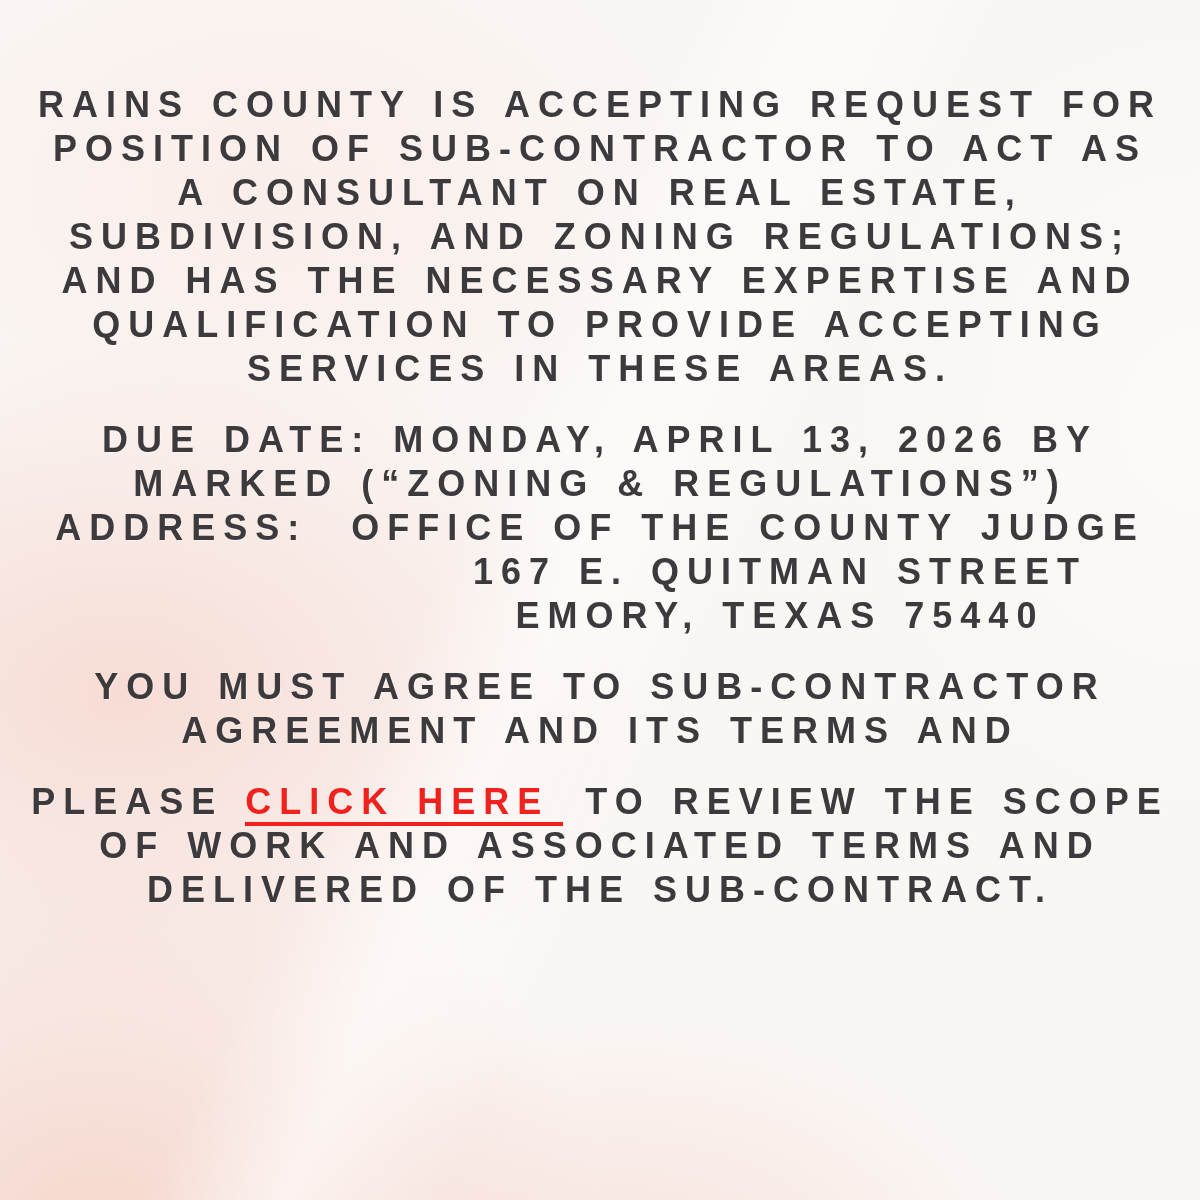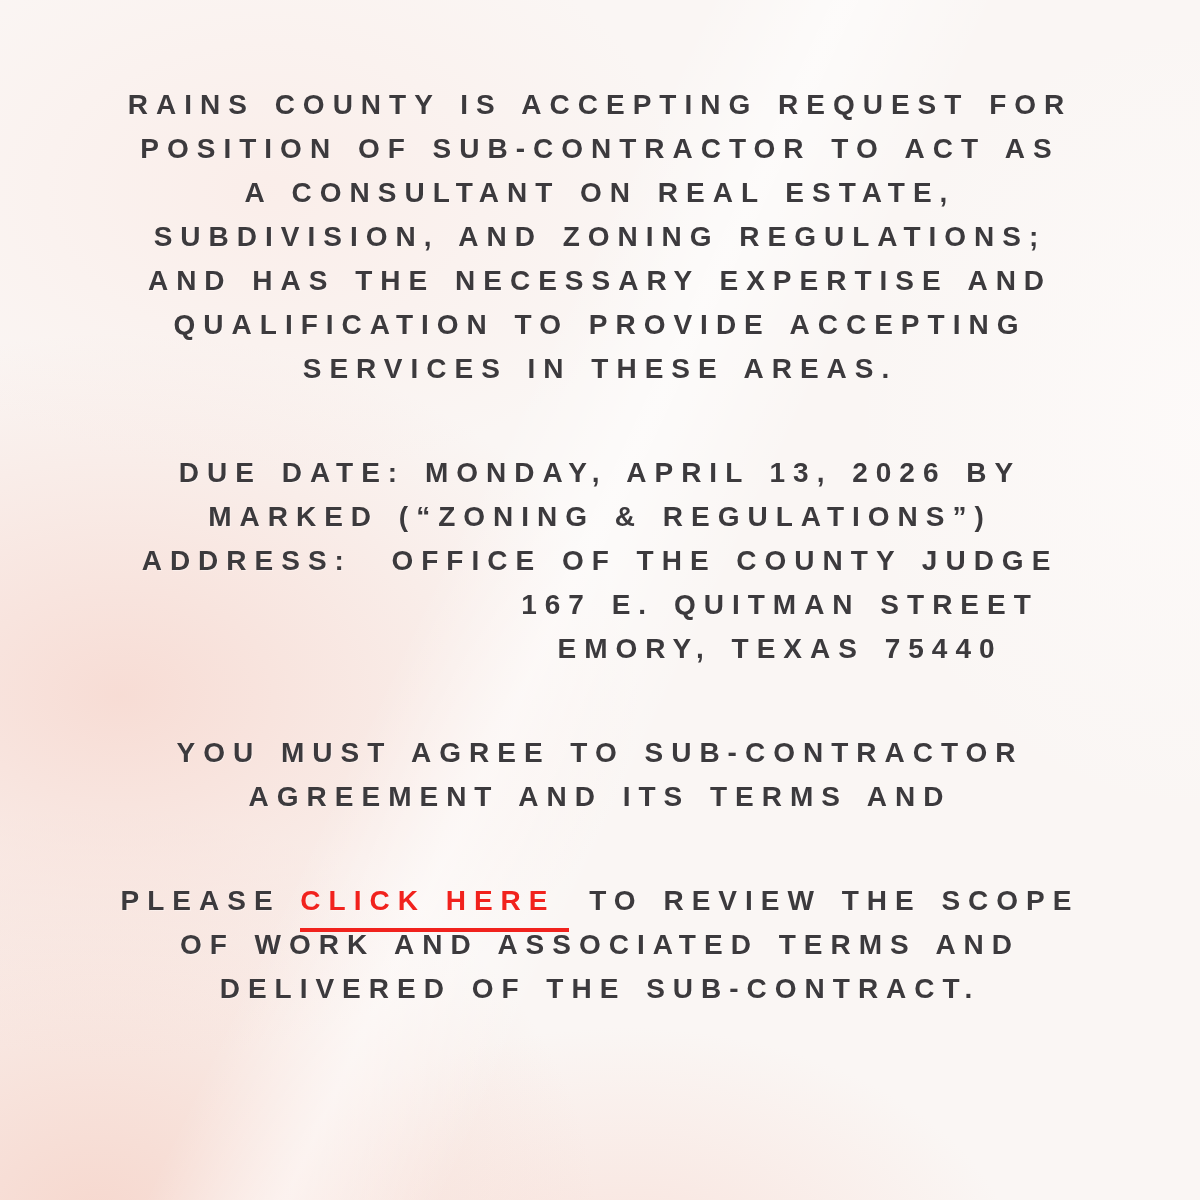--- a/index.html
+++ b/index.html
@@ -23,34 +23,34 @@
       radial-gradient(ellipse 58% 48% at 8% 102%, rgba(246,214,204,0.95), rgba(246,214,204,0) 72%),
       radial-gradient(ellipse 48% 32% at 52% 108%, rgba(248,221,213,0.85), rgba(248,221,213,0) 70%);
   }
   .content {
     position: absolute;
     inset: 0;
     padding-top: 83px;
     text-align: center;
     color: #3c3a3d;
     font-weight: 700;
-    font-size: 28px;
+    font-size: 36px;
     line-height: 44px;
     letter-spacing: 8px;
     word-spacing: 4px;
     text-shadow: 1px 1px 0 rgba(255,255,255,0.35);
   }
-  .para + .para { margin-top: 60px; }
+  .para + .para { margin-top: 27px; }
   .line { white-space: pre; }
   .line.indent { transform: translateX(180px); }
   a.cta-link {
     color: #f1221d;
     text-decoration: none;
     border-bottom: 4px solid #f1221d;
-    padding: 0 14px 12px 0;
+    padding: 0 14px 0 0;
     cursor: pointer;
   }
 </style>
 </head>
 <body>
 
 <div class="poster">
   <main class="content">
 
     <section class="para">

